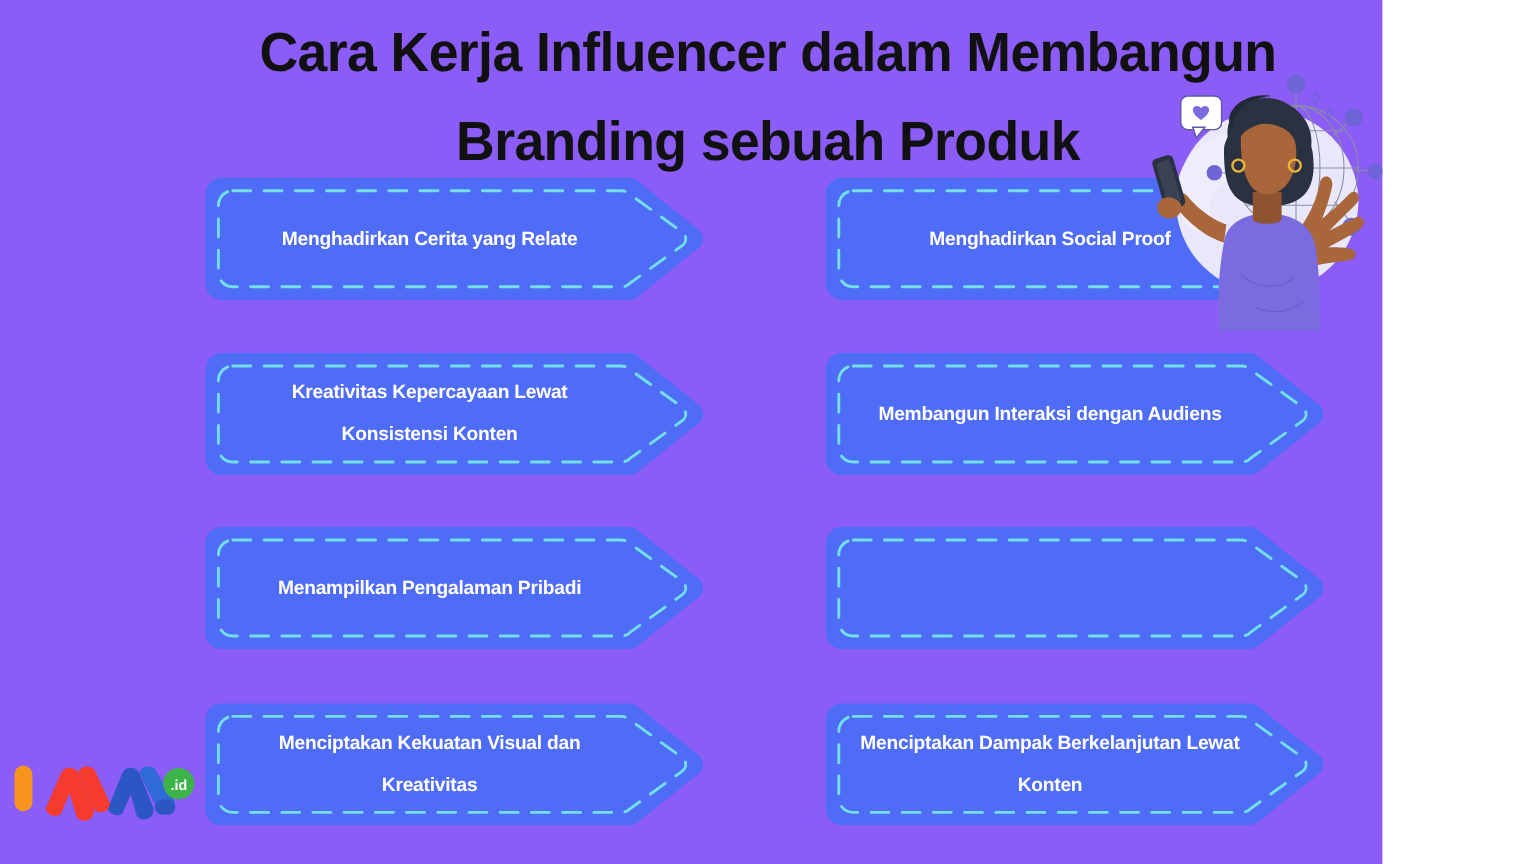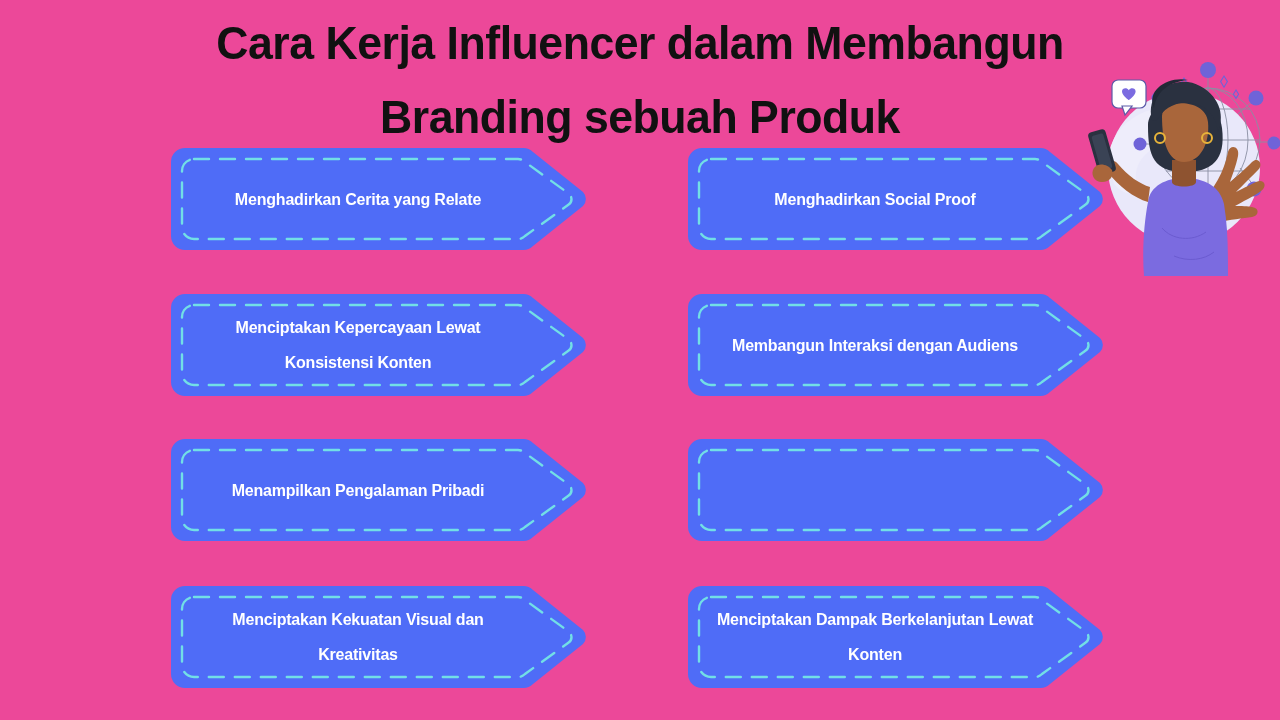--- a/index.html
+++ b/index.html
@@ -6,22 +6,22 @@
 
   html, body {
     width:1280px; height:720px;
     background:#ffffff;
     font-family:"Liberation Sans", sans-serif;
     overflow:hidden;
   }
 
   #stage {
     position:relative;
-    width:1280px; height:720px;
-    background:#ec4899;
+    width:1152px; height:720px;
+    background:#8b5cf6;
   }
 
   
   #title-block {
     position:absolute;
     left:0; top:6px;
     width:1280px;
     text-align:center;
     z-index:5;
     pointer-events:none;
@@ -193,21 +193,21 @@
       <path d="M23 11 H347 a10 10 0 0 1 7 3 L397 45 a7 7 0 0 1 0 12 L354 88 a10 10 0 0 1 -7 3 H23 A12 12 0 0 1 11 79 V23 A12 12 0 0 1 23 11 Z" fill="none" stroke="#72DFE6" stroke-width="2.4" stroke-dasharray="15 11" stroke-linecap="round"></path>
     </svg>
     <div class="banner-label">Menghadirkan Cerita yang Relate</div>
   </div>
 
   <div class="banner col-left row-2">
     <svg width="418" height="102" viewBox="0 0 418 102" xmlns="http://www.w3.org/2000/svg">
       <path d="M14 0 H352 a14 14 0 0 1 10 4 L412 44 a10 10 0 0 1 0 14 L362 98 a14 14 0 0 1 -10 4 H14 A14 14 0 0 1 0 88 V14 A14 14 0 0 1 14 0 Z" fill="#4F6CF7"></path>
       <path d="M23 11 H347 a10 10 0 0 1 7 3 L397 45 a7 7 0 0 1 0 12 L354 88 a10 10 0 0 1 -7 3 H23 A12 12 0 0 1 11 79 V23 A12 12 0 0 1 23 11 Z" fill="none" stroke="#72DFE6" stroke-width="2.4" stroke-dasharray="15 11" stroke-linecap="round"></path>
     </svg>
-    <div class="banner-label">Menciptakan Kepercayaan Lewat Konsistensi Konten</div>
+    <div class="banner-label">Kreativitas Kepercayaan Lewat Konsistensi Konten</div>
   </div>
 
   <div class="banner col-left row-3">
     <svg width="418" height="102" viewBox="0 0 418 102" xmlns="http://www.w3.org/2000/svg">
       <path d="M14 0 H352 a14 14 0 0 1 10 4 L412 44 a10 10 0 0 1 0 14 L362 98 a14 14 0 0 1 -10 4 H14 A14 14 0 0 1 0 88 V14 A14 14 0 0 1 14 0 Z" fill="#4F6CF7"></path>
       <path d="M23 11 H347 a10 10 0 0 1 7 3 L397 45 a7 7 0 0 1 0 12 L354 88 a10 10 0 0 1 -7 3 H23 A12 12 0 0 1 11 79 V23 A12 12 0 0 1 23 11 Z" fill="none" stroke="#72DFE6" stroke-width="2.4" stroke-dasharray="15 11" stroke-linecap="round"></path>
     </svg>
     <div class="banner-label">Menampilkan Pengalaman Pribadi</div>
   </div>
 
@@ -243,14 +243,30 @@
   </div>
 
   <div class="banner col-right row-4">
     <svg width="418" height="102" viewBox="0 0 418 102" xmlns="http://www.w3.org/2000/svg">
       <path d="M14 0 H352 a14 14 0 0 1 10 4 L412 44 a10 10 0 0 1 0 14 L362 98 a14 14 0 0 1 -10 4 H14 A14 14 0 0 1 0 88 V14 A14 14 0 0 1 14 0 Z" fill="#4F6CF7"></path>
       <path d="M23 11 H347 a10 10 0 0 1 7 3 L397 45 a7 7 0 0 1 0 12 L354 88 a10 10 0 0 1 -7 3 H23 A12 12 0 0 1 11 79 V23 A12 12 0 0 1 23 11 Z" fill="none" stroke="#72DFE6" stroke-width="2.4" stroke-dasharray="15 11" stroke-linecap="round"></path>
     </svg>
     <div class="banner-label">Menciptakan Dampak Berkelanjutan Lewat Konten</div>
   </div>
 
+  <div id="logo">
+    <svg width="160" height="62" viewBox="0 0 160 62" xmlns="http://www.w3.org/2000/svg">
+
+      <rect x="6" y="12" width="15" height="38" rx="7.5" fill="#F7941D"></rect>
+
+      <path d="M32 48 L45 18 a8 8 0 0 1 14 0 L72 48 a8 8 0 0 1 -14 7 L52 35 L45 52 a8 8 0 0 1 -13 -4 Z" fill="#F43B2E"></path>
+      <path d="M59 18 L72 48 a8 8 0 0 0 14 -4 L73 16 a8 8 0 0 0 -14 2 Z" fill="#F43B2E"></path>
+
+      <path d="M84 48 L96 18 a8 8 0 0 1 14 0 L122 48 a8 8 0 0 1 -14 6 L103 36 L96 52 a8 8 0 0 1 -12 -4 Z" fill="#2B56C4"></path>
+      <path d="M110 18 L124 46 a9 9 0 0 0 11 4 L137 49 a8 8 0 0 0 -2 -13 L124 16 a8 8 0 0 0 -14 2 Z" fill="#2F6AD9"></path>
+      <rect x="123" y="40" width="17" height="13" rx="6.5" fill="#2B56C4"></rect>
+
+      <circle cx="143" cy="27" r="13" fill="#3CB44A"></circle>
+      <text x="143" y="32" text-anchor="middle" font-family="Liberation Sans, sans-serif" font-size="12" font-weight="bold" fill="#ffffff">.id</text>
+    </svg>
+  </div>
 
 </div>
 
 </body></html>

